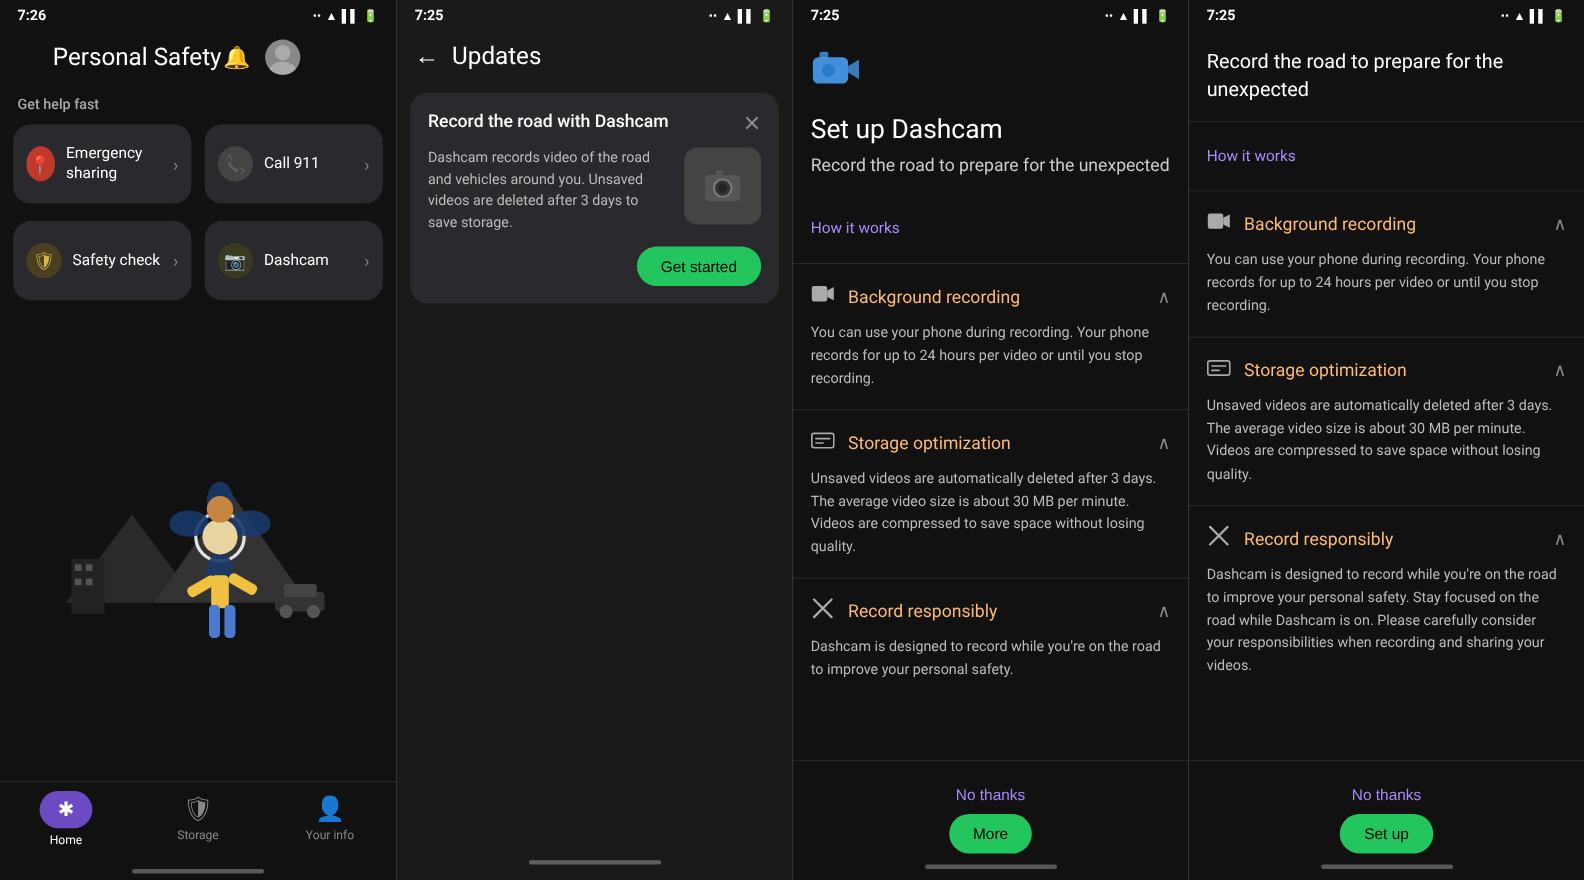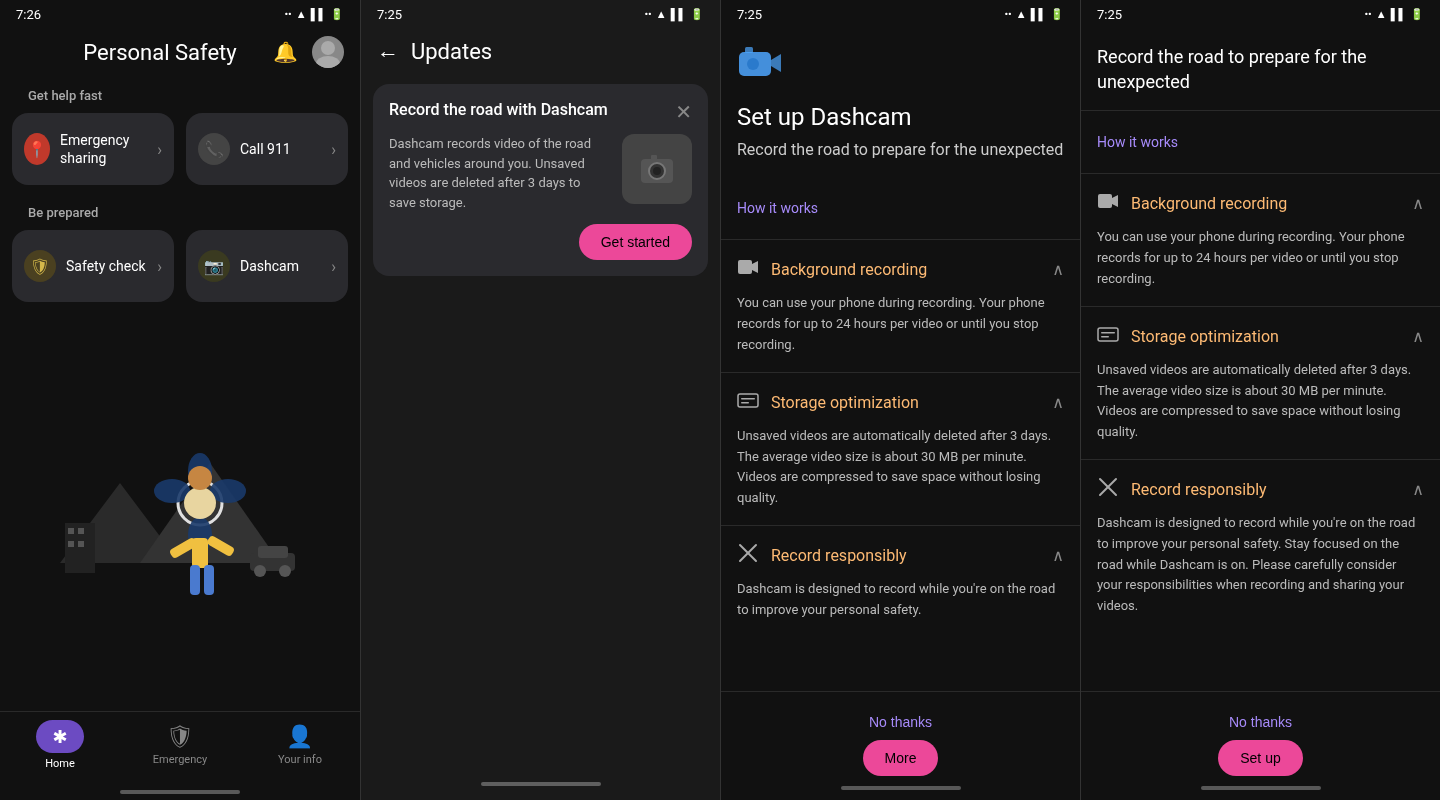--- a/index.html
+++ b/index.html
@@ -33,28 +33,27 @@
     
     .status-bar {
       display: flex;
       justify-content: space-between;
       align-items: center;
       padding: 8px 16px;
       font-size: 12px;
       color: #fff;
       height: 28px;
     }
-    .status-time { font-weight: 400; font-size: 13px; }
+    .status-time { font-weight: 700; font-size: 13px; }
     .status-icons { display: flex; gap: 4px; align-items: center; font-size: 11px; }
 
     
     .p1-header {
       display: flex;
       align-items: center;
-      justify-content: space-between;
       padding: 8px 16px 12px;
     }
     .p1-title {
       font-size: 22px;
       font-weight: 400;
       color: #fff;
     }
     .p1-header-icons { display: flex; gap: 12px; align-items: center; }
     .avatar {
       width: 32px; height: 32px;
@@ -69,21 +68,21 @@
       display: flex; align-items: center; justify-content: center;
       color: #fff;
       font-size: 20px;
       cursor: pointer;
     }
 
     
     .section-label {
       font-size: 13px;
       color: #aaa;
-      padding: 8px 28px 6px;
+      padding: 8px 16px 6px;
       font-weight: 500;
     }
 
     
     .action-row {
       display: flex;
       gap: 12px;
       padding: 4px 12px 12px;
     }
     .action-card {
@@ -208,21 +207,21 @@
       font-size: 28px;
       color: #888;
       flex-shrink: 0;
     }
     .update-card-footer {
       display: flex;
       justify-content: flex-end;
       margin-top: 12px;
     }
     .btn-primary {
-      background: #ec4899;
+      background: #22c55e;
       color: #000;
       border: none;
       border-radius: 20px;
       padding: 10px 22px;
       font-size: 14px;
       font-weight: 500;
       cursor: pointer;
     }
     .btn-secondary {
       background: transparent;
@@ -333,21 +332,20 @@
     </div>
     <div class="action-card">
       <div class="action-card-left">
         <div class="action-card-icon icon-phone">📞</div>
         <span class="action-card-text">Call 911</span>
       </div>
       <span class="chevron">›</span>
     </div>
   </div>
 
-  <div class="section-label">Be prepared</div>
 
   <div class="action-row">
     <div class="action-card">
       <div class="action-card-left">
         <div class="action-card-icon icon-shield">🛡</div>
         <span class="action-card-text">Safety check</span>
       </div>
       <span class="chevron">›</span>
     </div>
     <div class="action-card">
@@ -399,21 +397,21 @@
 
   <div class="bottom-nav">
     <div class="nav-item active">
       <div class="nav-pill">
         <span style="color:#fff;font-size:18px">✱</span>
       </div>
       <span class="nav-label">Home</span>
     </div>
     <div class="nav-item">
       <span class="nav-icon">🛡</span>
-      <span class="nav-label">Emergency</span>
+      <span class="nav-label">Storage</span>
     </div>
     <div class="nav-item">
       <span class="nav-icon">👤</span>
       <span class="nav-label">Your info</span>
     </div>
   </div>
   <div class="home-indicator"></div>
 </div>
 
 <div class="panel panel-2">

